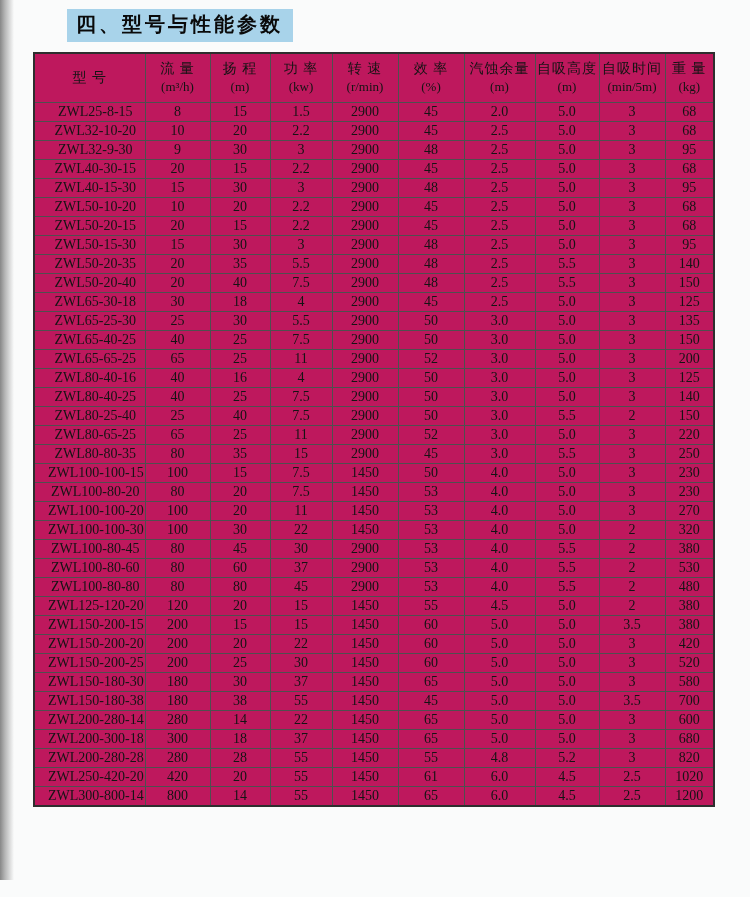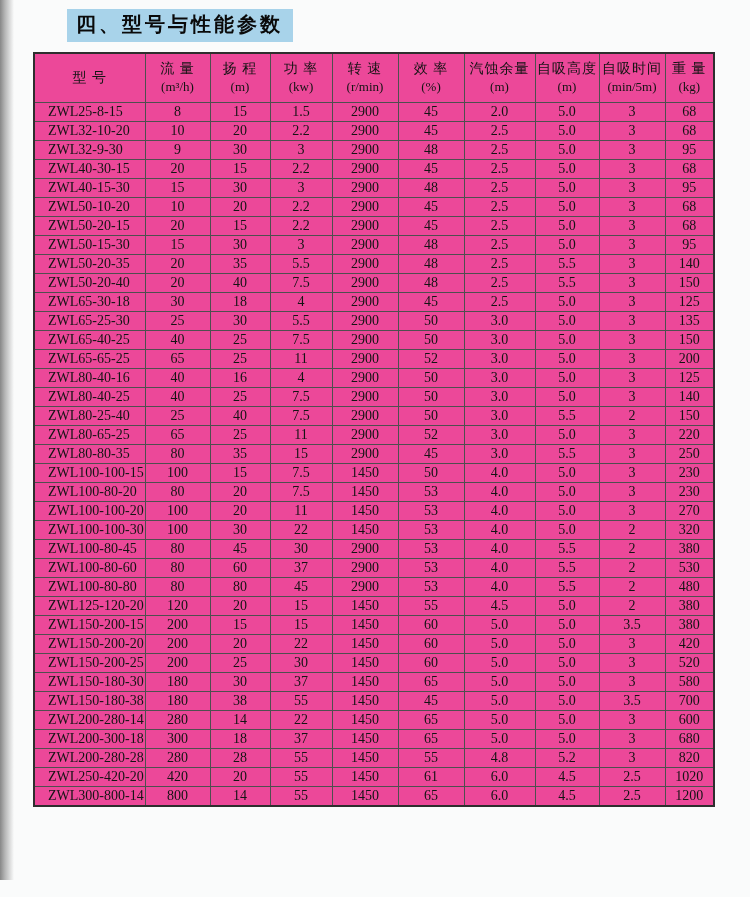--- a/index.html
+++ b/index.html
@@ -26,21 +26,21 @@
     font-size: 20px;
     letter-spacing: 3px;
     color: #0a0a0a;
     margin-left: 39px;
   }
   table.spec {
     position: absolute; left: 33px; top: 52px;
     width: 680px;
     border-collapse: collapse;
     table-layout: fixed;
-    background: #ec4899;
+    background: #be185d;
     border: 2px solid #2e2e2e;
   }
   table.spec th, table.spec td {
     border: 1px solid #4f4f4f;
     overflow: hidden;
     white-space: nowrap;
   }
   table.spec th {
     font-weight: normal;
     font-size: 14px;
@@ -54,21 +54,21 @@
   .h-unit { font-size: 13px; letter-spacing: 0; text-align: center; }
   .h-unit:empty { display: none; }
   table.spec td {
     height: 18px;
     font-size: 14px;
     text-align: center;
     padding: 0 2px;
     line-height: 1;
   }
   table.spec td.model {
-    text-align: left;
+    text-align: center;
     padding-left: 13px;
   }
 </style>
 </head>
 <body>
 
 <div class="page-root">
   <div class="spine"></div>
 
   <div class="title">四、型号与性能参数</div>

